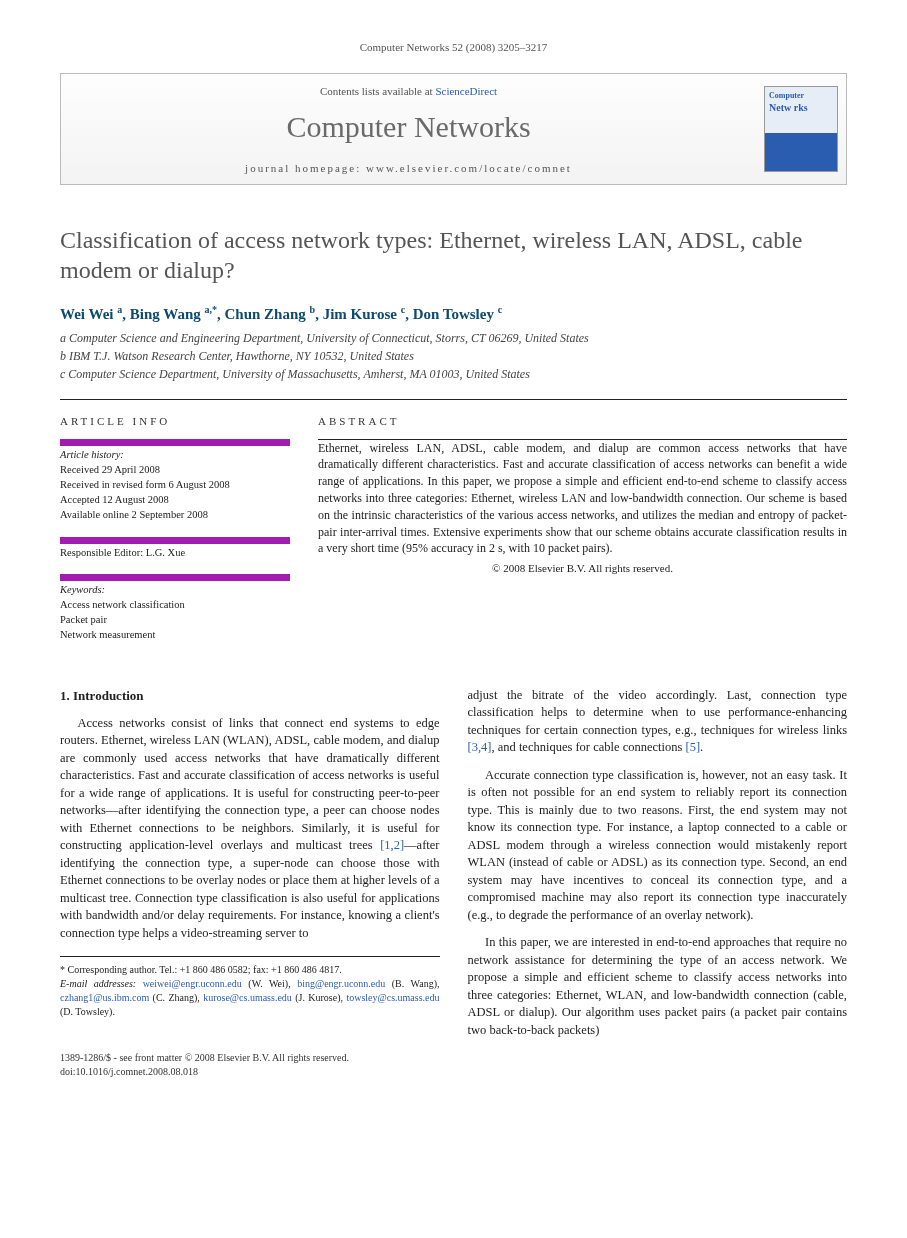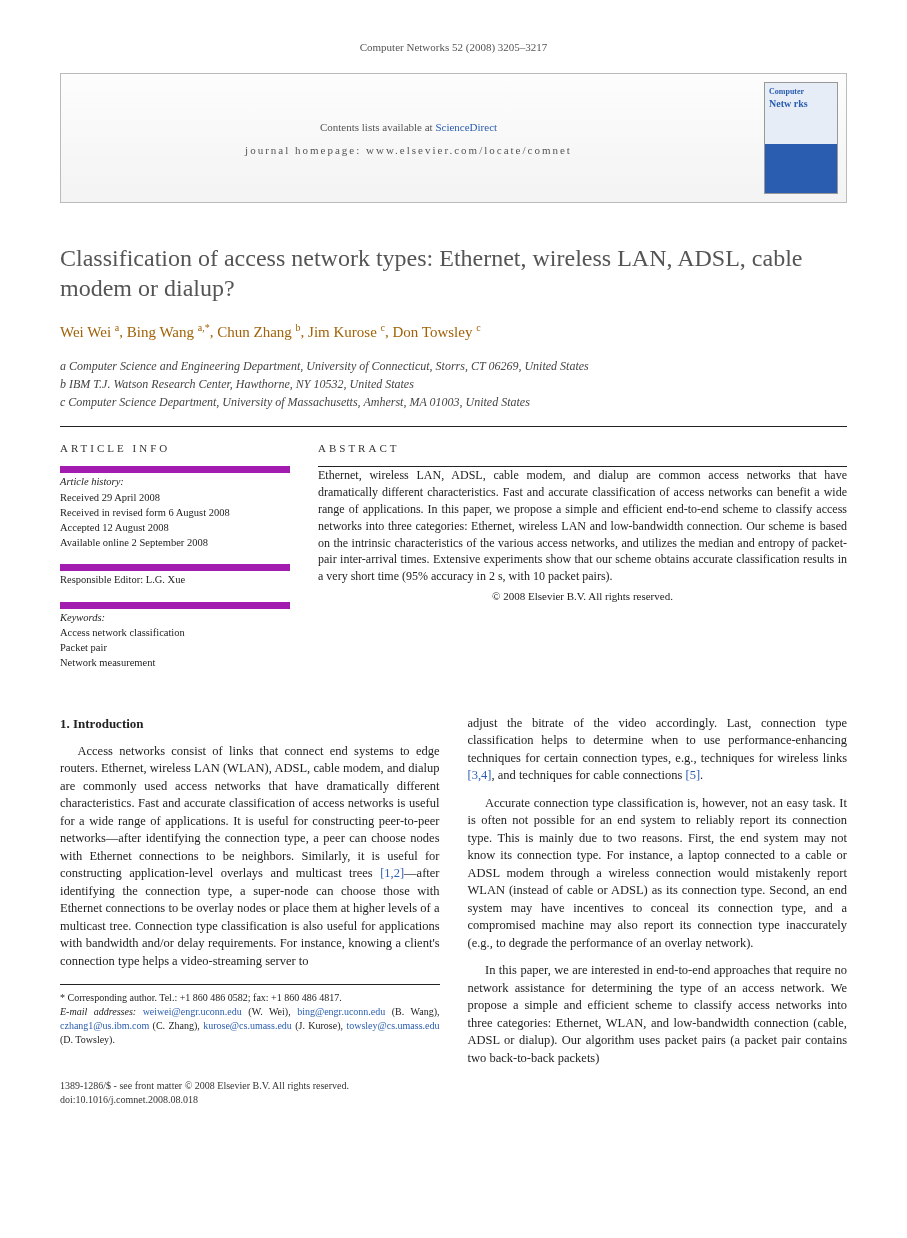--- a/index.html
+++ b/index.html
@@ -65,21 +65,21 @@
     color: #555;
   }
   .masthead .cover {
     width: 90px;
     padding: 8px;
     display: flex;
     align-items: center;
     justify-content: center;
   }
   .cover-box {
-    width: 74px; height: 112px;
+    width: 74px; height: 86px;
     border: 1px solid #999;
     background: linear-gradient(#e6edf7 0%, #e6edf7 55%, #2a5db0 55%, #2a5db0 100%);
     position: relative;
     font-size: 8px;
     color: #2a5db0;
     padding: 22px;
   }
   .cover-box .ct { position: absolute; top: 4px; left: 4px; font-weight: bold; }
   .cover-box .cn { position: absolute; top: 14px; left: 4px; font-weight: bold; font-size: 10px; }
 
@@ -87,22 +87,23 @@
     font-family: Georgia, "Times New Roman", serif;
     font-weight: normal;
     font-size: 24px;
     color: #555;
     line-height: 1.25;
     margin-bottom: 18px;
     margin-top: 21px;
   }
   .authors {
     font-size: 15px;
-    color: #a16207;
-    margin-bottom: 16px;
+    color: #0c4a6e;
+    margin-bottom: 6px;
+    font-weight: bold;
   }
   .authors sup { font-size: 10px; }
   .affiliations {
     font-size: 12px;
     font-style: italic;
     color: #444;
     margin-bottom: 16px;
     line-height: 1.4;
   }
   .affiliations div { margin-bottom: 1px; }
@@ -176,20 +177,21 @@
 </head>
 <body>
 
 <div class="running-head">Computer Networks 52 (2008) 3205–3217</div>
 
 <div class="masthead">
   <div class="center">
     <div class="contents-line">
       <span>Contents lists available at </span><a href="#">ScienceDirect</a>
     </div>
+    <div class="journal-name">Computer Networks</div>
     <div class="homepage-line">journal homepage: www.elsevier.com/locate/comnet</div>
   </div>
   <div class="cover">
     <div class="cover-box">
       <span class="ct">Computer</span>
       <span class="cn">Netw rks</span>
     </div>
   </div>
 </div>
 

